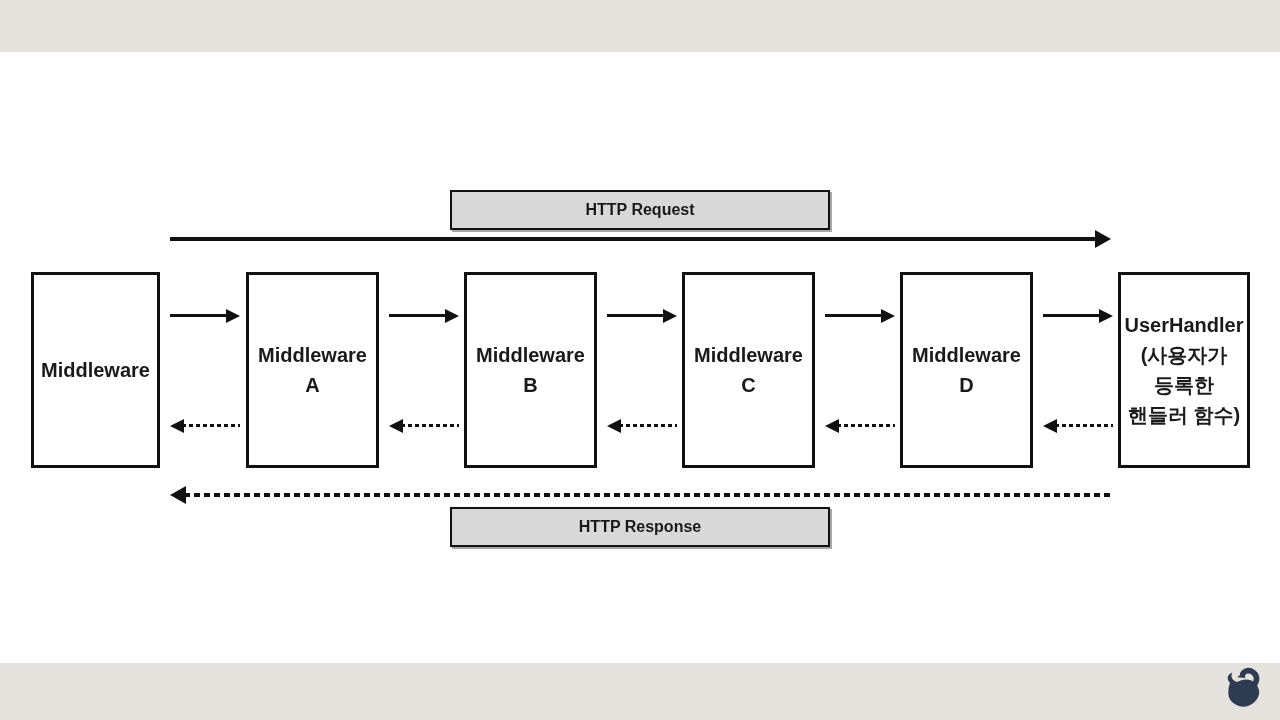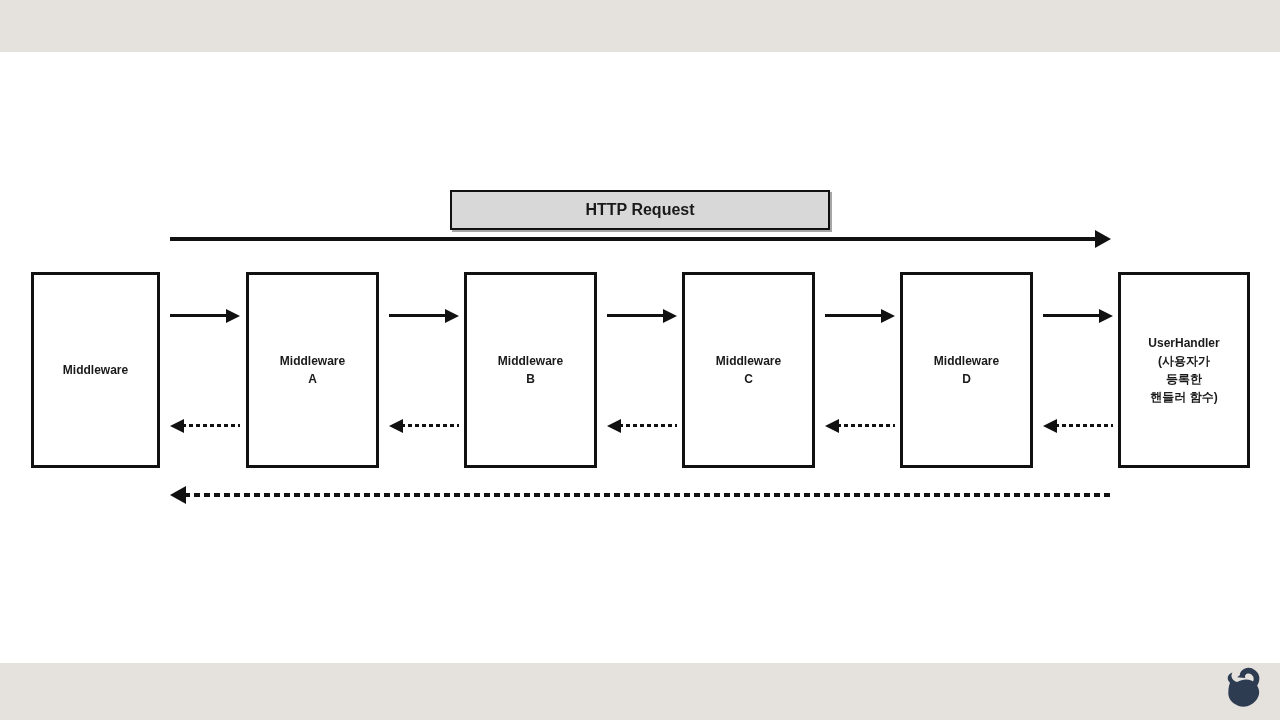--- a/index.html
+++ b/index.html
@@ -13,21 +13,21 @@
   .band{position:absolute;left:0;width:1280px;background:#e5e2dd;}
   .band.top{top:0;height:52px;}
   .band.bottom{top:663px;height:57px;}
 
   
   .node{
     position:absolute;top:272px;height:196px;
     background:#ffffff;border:3px solid #111111;
     box-sizing:border-box;
     display:flex;align-items:center;justify-content:center;
-    text-align:center;font-weight:bold;font-size:12px;line-height:1.5;
+    text-align:center;font-weight:bold;font-size:20px;line-height:1.5;
     white-space:pre-line;
   }
   .node.n0{left:31px;width:129px;}
   .node.n1{left:246px;width:133px;}
   .node.n2{left:464px;width:133px;}
   .node.n3{left:682px;width:133px;}
   .node.n4{left:900px;width:133px;}
   .node.n5{left:1118px;width:132px;}
 
   
@@ -95,20 +95,21 @@
 
   <div class="band top"></div>
   <div class="band bottom"></div>
 
   <div class="label-box request">HTTP Request</div>
   <div class="arrow request">
     <span class="line"></span>
     <span class="head-r"></span>
   </div>
 
+  <div class="label-box response">HTTP Response</div>
   <div class="arrow response">
     <span class="dline"></span>
     <span class="head-l"></span>
   </div>
 
   <div class="node n0">Middleware</div>
   <div class="node n1">Middleware
 A</div>
   <div class="node n2">Middleware
 B</div>

